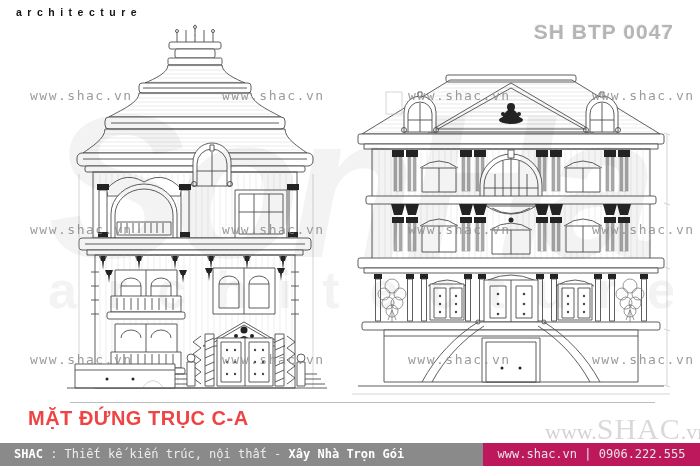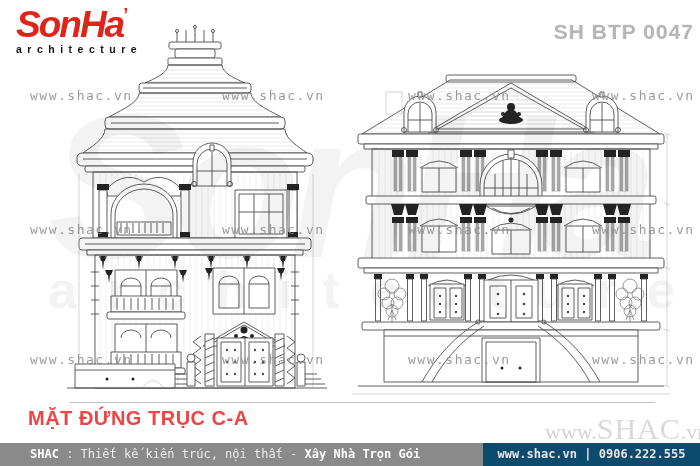--- a/index.html
+++ b/index.html
@@ -5,21 +5,21 @@
   html,body{margin:0;padding:0;background:#fff;}
   #page{position:relative;width:700px;height:466px;background:#ffffff;overflow:hidden;
         font-family:"Liberation Sans",sans-serif;}
 
   
   .logo{position:absolute;left:16px;top:6px;line-height:1;}
   .logo .brand{font-family:"Liberation Sans",sans-serif;font-weight:900;font-style:italic;
         font-size:37px;color:#e2231a;letter-spacing:-2px;}
   .logo .mark{font-size:18px;color:#e2231a;font-weight:900;vertical-align:top;}
   .logo .sub{font-size:10.5px;font-weight:bold;letter-spacing:5.5px;color:#141414;margin-top:1px;}
-  .doccode{position:absolute;right:6px;top:20px;font-weight:900;font-size:21px;letter-spacing:1px;
+  .doccode{position:absolute;right:26px;top:20px;font-weight:900;font-size:21px;letter-spacing:1px;
         color:#b5b5b5;text-shadow:1px 1px 0 #fff,-1px -1px 0 #f2f2f2;}
 
   
   .wm{position:absolute;font-family:"DejaVu Sans Mono",monospace;font-size:13px;
       letter-spacing:1.5px;color:#8a8a8a;opacity:.85;white-space:nowrap;z-index:6;}
   .giantwm{position:absolute;left:48px;top:92px;width:625px;height:265px;overflow:hidden;
       z-index:5;pointer-events:none;line-height:.92;}
   .giantwm .gb{font-weight:900;font-style:italic;font-size:205px;letter-spacing:-10px;
       color:rgba(30,30,30,0.055);}
   .giantwm .gs{font-weight:bold;font-size:52px;letter-spacing:30px;color:rgba(30,30,30,0.055);
@@ -42,32 +42,31 @@
   svg .tr{stroke:#6f6f6f;stroke-width:.7;fill:none;}
 
   .groundline{position:absolute;left:70px;top:402px;width:585px;height:1px;background:#9a9a9a;
       opacity:.65;z-index:3;}
 
   
   .caption{position:absolute;left:28px;top:407px;font-size:20px;font-weight:bold;color:#ef4444;
       letter-spacing:.5px;z-index:7;}
   .footer{position:absolute;left:0;bottom:0;width:700px;height:23px;display:flex;z-index:8;
       font-family:"DejaVu Sans Mono",monospace;font-size:12px;line-height:23px;}
-  .footer .fl{width:483px;background:#8a8a8a;color:#ececec;padding-left:30px;box-sizing:border-box;
+  .footer .fl{width:483px;background:#8a8a8a;color:#ececec;padding-left:14px;box-sizing:border-box;
       white-space:nowrap;overflow:hidden;}
   .footer .fl b{color:#ffffff;}
-  .footer .fr{flex:1;background:#0c4a6e;color:#e6e6e6;text-align:center;white-space:nowrap;font-weight:bold;}
+  .footer .fr{flex:1;background:#be185d;color:#e6e6e6;text-align:center;white-space:nowrap;}
 </style>
 </head>
 <body>
 
 <div id="page">
 
   <div class="logo">
-    <div><span class="brand">SonHa</span><span class="mark">’</span></div>
     <div class="sub">architecture</div>
   </div>
 
   <div class="doccode">SH BTP 0047</div>
 
   <svg id="left-drawing" class="drawing" width="285" height="370" viewBox="0 0 285 370">
     <defs>
       <pattern id="hh" width="6" height="4" patternUnits="userSpaceOnUse">
           <path d="M0,2H6" stroke="#dcdcdc" stroke-width=".6"></path>
         </pattern>

